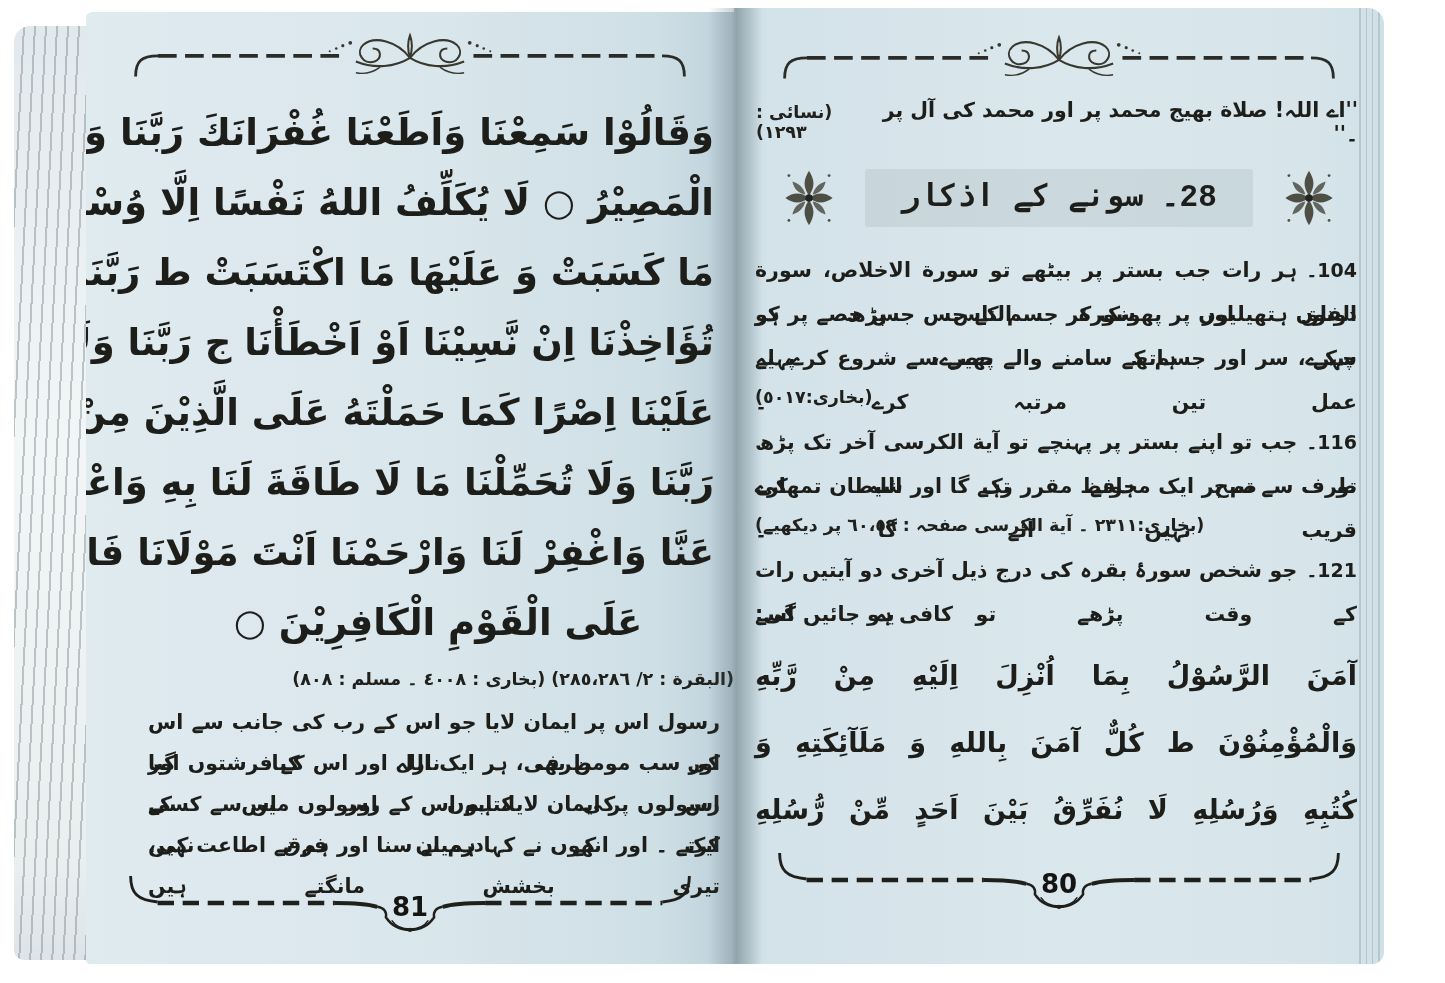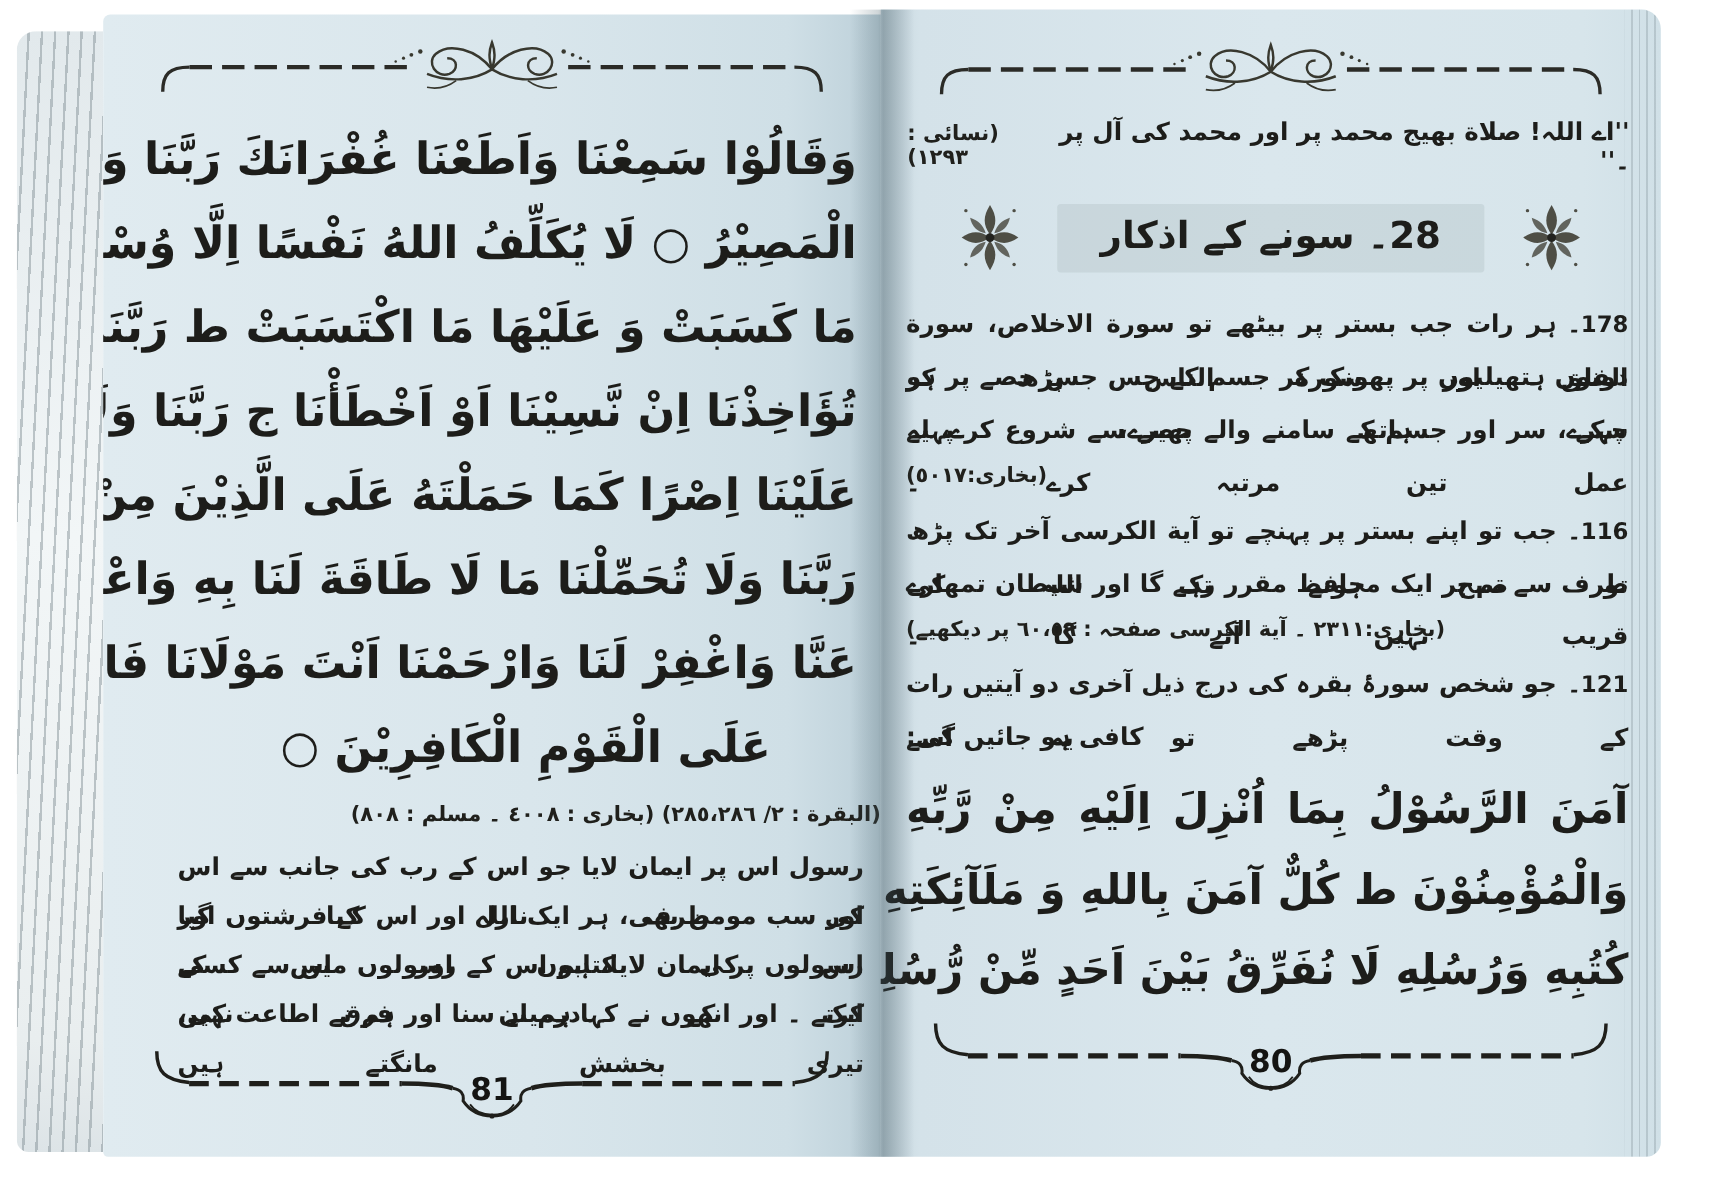--- a/index.html
+++ b/index.html
@@ -44,41 +44,41 @@
   .page-right .ornament-top{margin-top:22px;}
   .ornament-bottom{display:block;margin:4px auto 0;width:578px;height:64px;}
 
   
   .arabic-block{margin:16px 20px 0 76px;direction:rtl;}
   .page-right .arabic-block{margin:6px 27px 0 21px;}
   .a-line{
     height:70px;line-height:70px;font-size:37px;font-weight:700;
     text-align:justify;text-align-last:justify;white-space:nowrap;letter-spacing:.5px;
   }
-  .page-right .a-line{height:67px;line-height:67px;font-size:35px;}
+  .page-right .a-line{height:67px;line-height:67px;font-size:27px;}
   .a-line.center{text-align-last:center;}
 
   
   .urdu-block{margin:8px 14px 0 62px;direction:rtl;}
   .u-line{height:41px;line-height:41px;font-size:20.5px;font-weight:600;
           text-align:justify;text-align-last:justify;}
   .u-line.endl{text-align:left;text-align-last:left;}
   .item-no{font-weight:bold;font-size:19px;margin-left:9px;}
   .ref{direction:rtl;text-align:left;font-size:17.5px;font-weight:600;color:#20201c;}
   .ref-left{margin:6px 0 0 66px;line-height:30px;text-align:right;}
   .item .ref{height:34px;line-height:34px;margin:0 0 6px;}
   .items{margin:8px 27px 0 21px;direction:rtl;}
   .item .u-line{height:44px;line-height:44px;}
 
   .dua-row{
     margin:16px 26px 0 22px;height:44px;display:flex;justify-content:space-between;
     align-items:center;
   }
   .dua-text{direction:rtl;font-size:20.5px;font-weight:600;}
-  .heading-row{margin:12px auto 0;height:84px;display:flex;align-items:center;justify-content:center;gap:30px;}
+  .heading-row{margin:12px auto 0;height:84px;display:flex;align-items:center;justify-content:center;gap:30px;font-family:Liberation Mono, monospace;}
   .floral{width:52px;height:58px;}
   .heading-text{
     direction:rtl;font-size:31px;font-weight:bold;
     background:rgba(172,188,190,.32);padding:8px 36px 12px;border-radius:3px;
   }
   svg text{font-family:"DejaVu Sans", sans-serif;}
 </style>
 </head>
 <body>
 
@@ -224,21 +224,21 @@
             <circle cx="39" cy="5" r="1.2"></circle>
           <circle cx="5" cy="43" r="1.2"></circle>
             <circle cx="39" cy="43" r="1.2"></circle>
         </g>
       </svg>
     </div>
 
     <div class="items">
       <div class="item">
         <div class="u-line">
-          <span class="item-no">178۔</span><span>ہر رات جب بستر پر بیٹھے تو سورة الاخلاص، سورة الفلق اور سورة الناس پڑھ کر</span>
+          <span class="item-no">104۔</span><span>ہر رات جب بستر پر بیٹھے تو سورة الاخلاص، سورة الفلق اور سورة الناس پڑھ کر</span>
         </div>
         <div class="u-line">دونوں ہتھیلیوں پر پھونک کر جسم کے جس جس حصے پر ہو سکے ہاتھ پھیرے، پہلے</div>
         <div class="u-line">چہرے، سر اور جسم کے سامنے والے حصے سے شروع کرے، یہ عمل تین مرتبہ کرے ۔</div>
         <div class="ref">(بخاری:٥٠١٧)</div>
       </div>
 
       <div class="item">
         <div class="u-line">
           <span class="item-no">116۔</span><span>جب تو اپنے بستر پر پہنچے تو آیة الکرسی آخر تک پڑھ تو صبح ہونے تک اللہ کی</span>
         </div>

